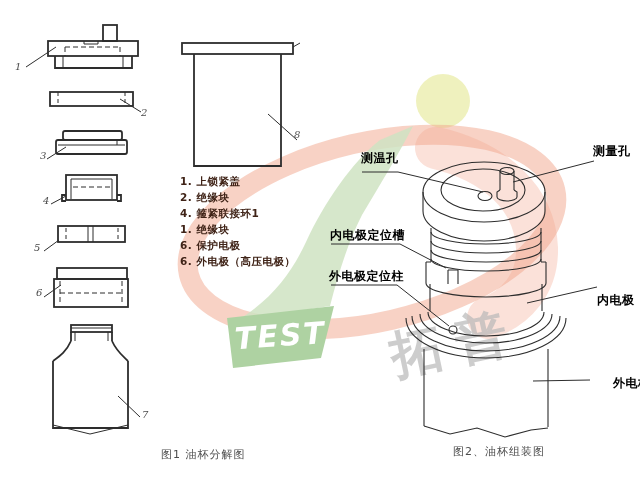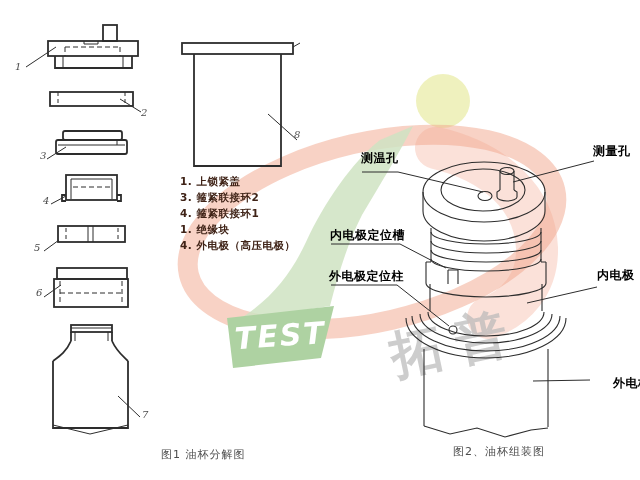--- a/index.html
+++ b/index.html
@@ -165,38 +165,39 @@
         <path d="M331,244 H400 L446,268"></path>
         <path d="M331,285 H397 L449,326"></path>
         <path d="M597,287 L527,303"></path>
         <path d="M590,380 L533,381"></path>
       </g>
     </g>
   </svg>
 
   <div class="parts-list">
     <div>1. 上锁紧盖</div>
-    <div>3. 箍紧联接环2</div>
+    <div>2. 绝缘块</div>
     <div>4. 箍紧联接环1</div>
     <div>1. 绝缘块</div>
-    <div>4. 外电极（高压电极）</div>
+    <div>6. 保护电极</div>
+    <div>6. 外电极（高压电极）</div>
   </div>
 
   <span class="pnum" style="left:15px;top:61px">1</span>
   <span class="pnum" style="left:141px;top:107px">2</span>
   <span class="pnum" style="left:40px;top:150px">3</span>
   <span class="pnum" style="left:43px;top:195px">4</span>
   <span class="pnum" style="left:34px;top:242px">5</span>
   <span class="pnum" style="left:36px;top:287px">6</span>
   <span class="pnum" style="left:142px;top:409px">7</span>
   <span class="pnum" style="left:294px;top:129px">8</span>
 
   <div class="label" style="left:361px;top:150px">测温孔</div>
   <div class="label" style="left:593px;top:143px">测量孔</div>
   <div class="label" style="left:330px;top:227px">内电极定位槽</div>
   <div class="label" style="left:329px;top:268px">外电极定位柱</div>
-  <div class="label" style="left:597px;top:267px">内电极</div>
+  <div class="label" style="left:597px;top:292px">内电极</div>
   <div class="label" style="left:613px;top:375px">外电极</div>
 
   <div class="caption" style="left:145px;top:447px">图1 油杯分解图</div>
   <div class="caption" style="left:437px;top:444px">图2、油杯组装图</div>
 
 </div>
 
 </body></html>

